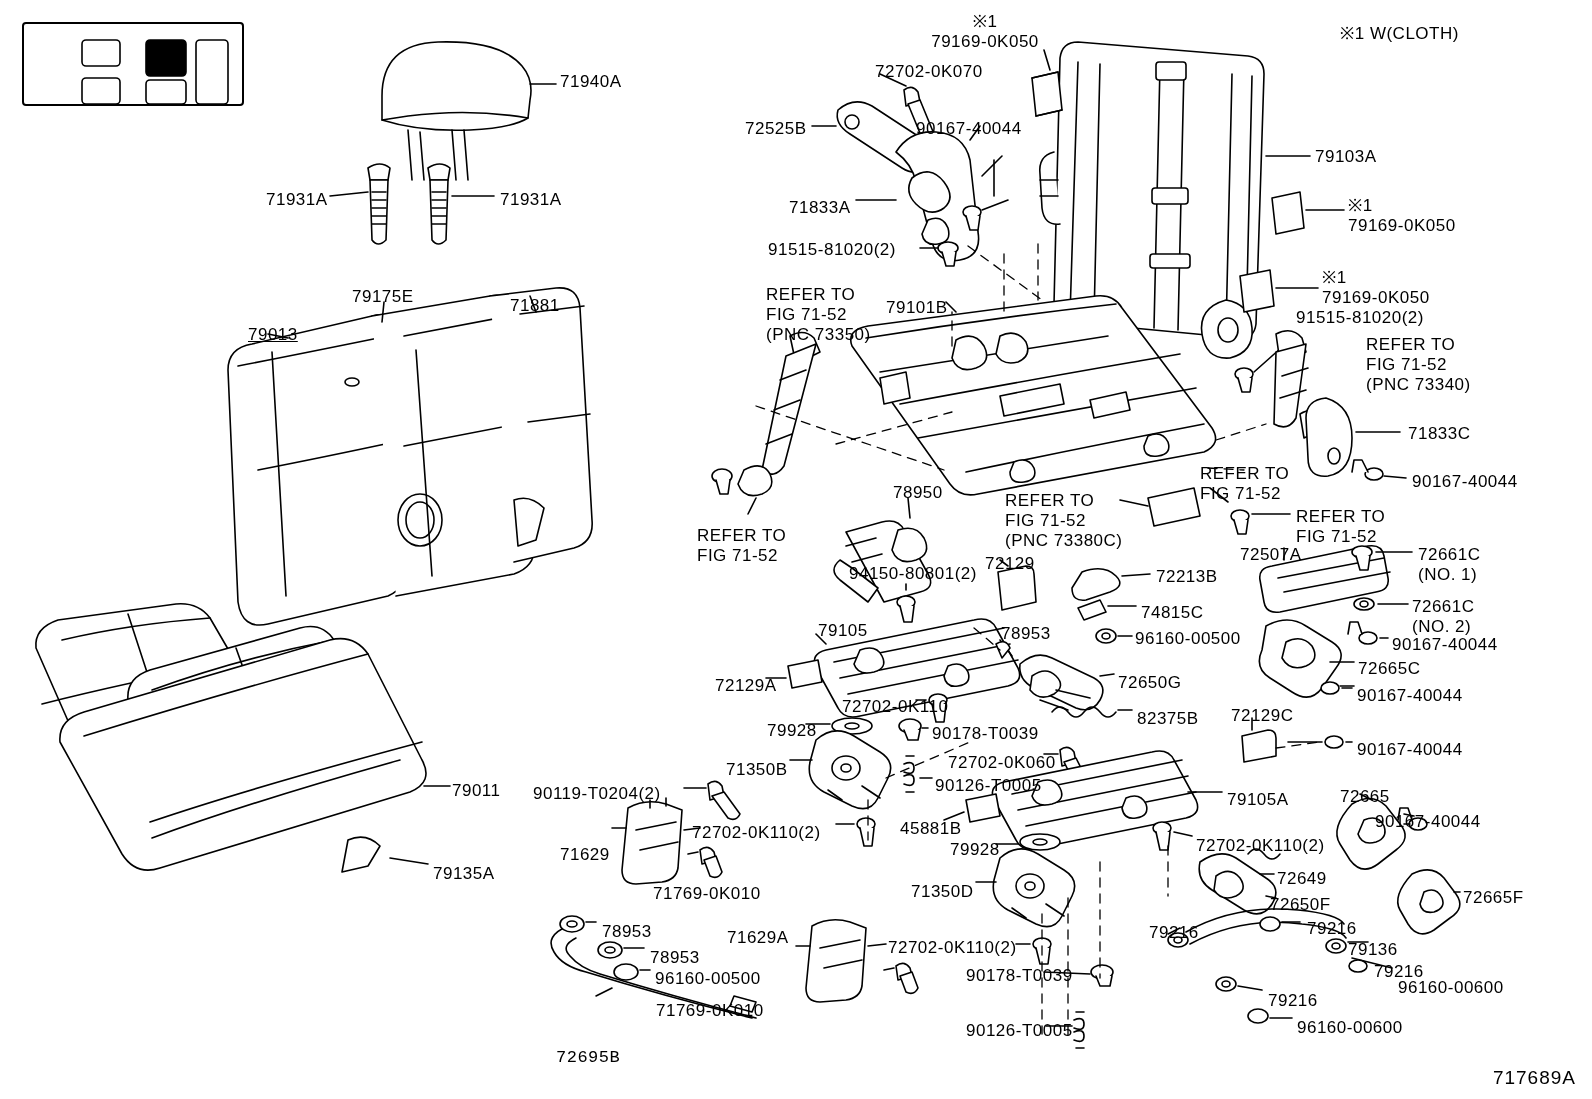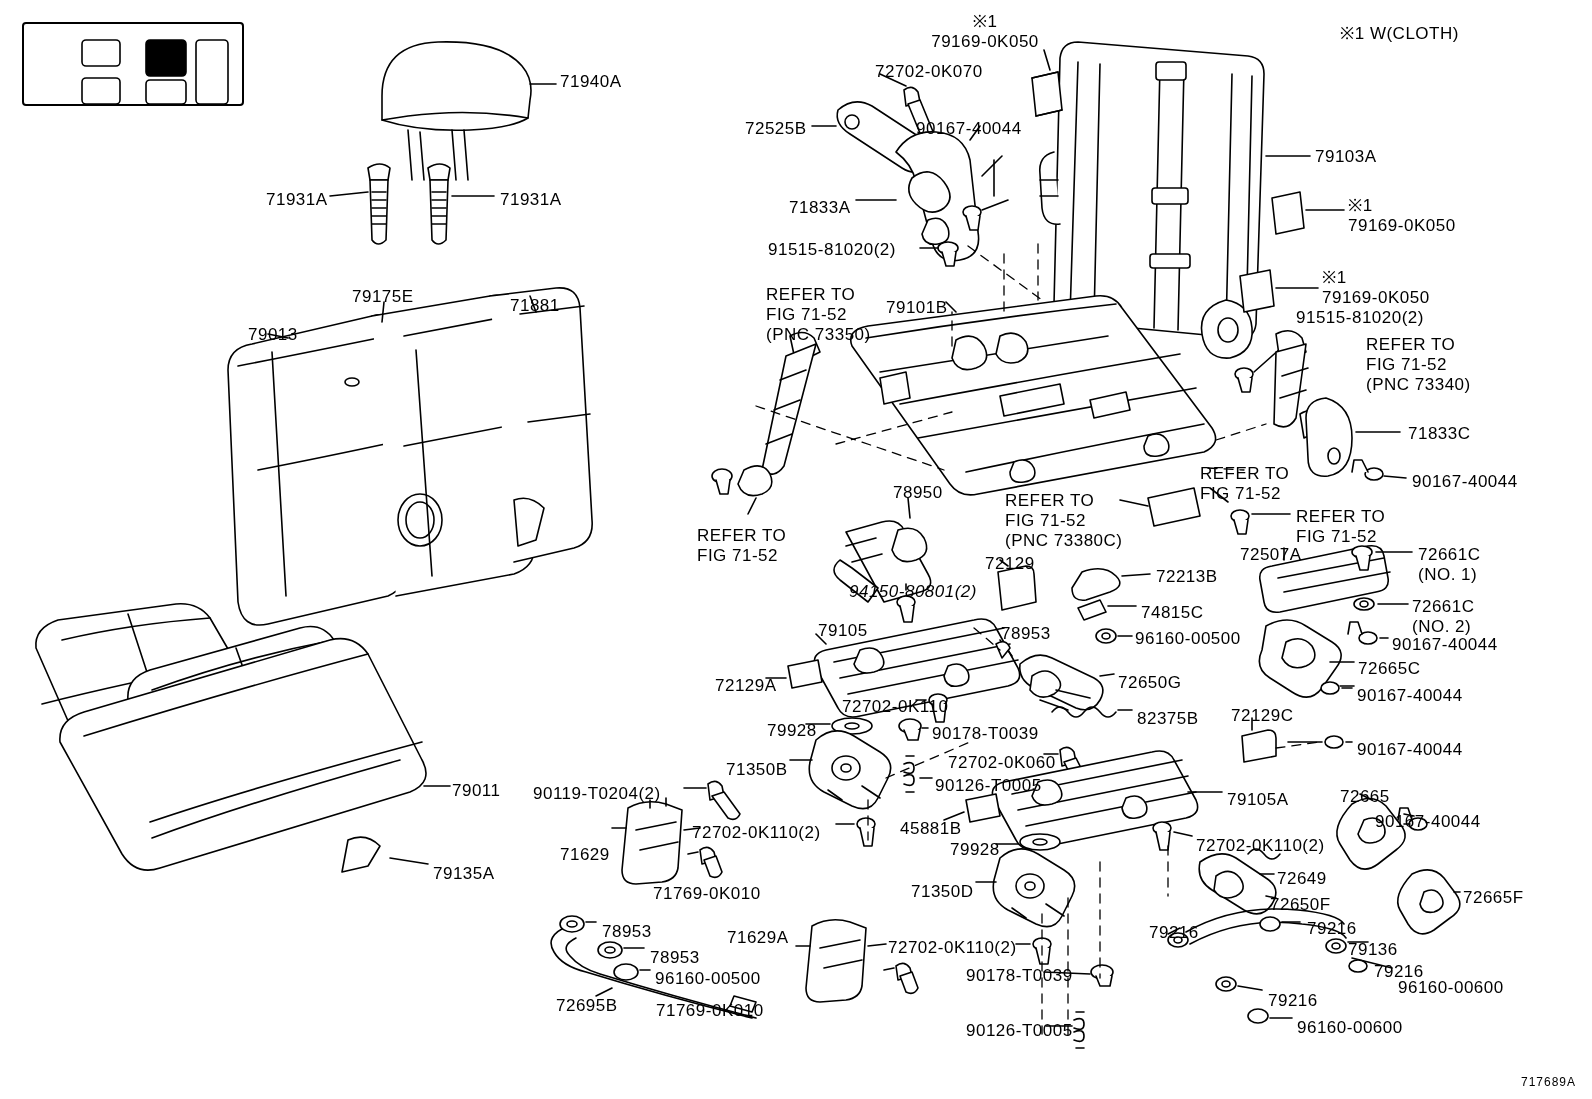--- a/index.html
+++ b/index.html
@@ -33,21 +33,21 @@
     position: absolute;
     left: 0;
     top: 0;
     width: 1592px;
     height: 1099px;
   }
   .sheetcode {
     position: absolute;
     right: 16px;
     bottom: 10px;
-    font-size: 12px;
+    font-size: 19px;
     letter-spacing: 1px;
   }
   .legend-box {
     position: absolute;
     left: 22px;
     top: 22px;
     width: 222px;
     height: 84px;
     border: 2px solid #000;
     border-radius: 4px;
@@ -538,42 +538,42 @@
       <div class="lbl" style="left: 768px; top: 240px;">91515-81020(2)</div>
       <div class="lbl multi" style="left: 1322px; top: 268px;">※1
 79169-0K050</div>
       <div class="lbl" style="left: 1296px; top: 308px;">91515-81020(2)</div>
       <div class="lbl multi" style="left: 766px; top: 285px;">REFER TO
 FIG 71-52
 (PNC 73350)</div>
       <div class="lbl" style="left: 886px; top: 298px;">79101B</div>
       <div class="lbl" style="left: 352px; top: 287px;">79175E</div>
       <div class="lbl" style="left: 510px; top: 296px;">71881</div>
-      <div class="lbl" style="left: 248px; top: 325px;">79013</div>
+      <div class="lbl" style="left: 248px; top: 325px; text-decoration: underline;">79013</div>
       <div class="lbl multi" style="left: 1366px; top: 335px;">REFER TO
 FIG 71-52
 (PNC 73340)</div>
       <div class="lbl" style="left: 1408px; top: 424px;">71833C</div>
       <div class="lbl multi" style="left: 1200px; top: 464px;">REFER TO
 FIG 71-52</div>
       <div class="lbl" style="left: 1412px; top: 472px;">90167-40044</div>
       <div class="lbl" style="left: 893px; top: 483px;">78950</div>
       <div class="lbl multi" style="left: 1005px; top: 491px;">REFER TO
 FIG 71-52
 (PNC 73380C)</div>
       <div class="lbl multi" style="left: 1296px; top: 507px;">REFER TO
 FIG 71-52</div>
       <div class="lbl multi" style="left: 697px; top: 526px;">REFER TO
 FIG 71-52</div>
       <div class="lbl" style="left: 1240px; top: 545px;">72507A</div>
       <div class="lbl multi" style="left: 1418px; top: 545px;">72661C
 (NO. 1)</div>
       <div class="lbl" style="left: 985px; top: 554px;">72129</div>
       <div class="lbl" style="left: 1156px; top: 567px;">72213B</div>
-      <div class="lbl" style="left: 849px; top: 582px; font-style: italic;">94150-80801(2)</div>
+      <div class="lbl" style="left: 849px; top: 564px;">94150-80801(2)</div>
       <div class="lbl multi" style="left: 1412px; top: 597px;">72661C
 (NO. 2)</div>
       <div class="lbl" style="left: 1141px; top: 603px;">74815C</div>
       <div class="lbl" style="left: 818px; top: 621px;">79105</div>
       <div class="lbl" style="left: 1001px; top: 624px;">78953</div>
       <div class="lbl" style="left: 1135px; top: 629px;">96160-00500</div>
       <div class="lbl" style="left: 1392px; top: 635px;">90167-40044</div>
       <div class="lbl" style="left: 1358px; top: 659px;">72665C</div>
       <div class="lbl" style="left: 1118px; top: 673px;">72650G</div>
       <div class="lbl" style="left: 715px; top: 676px;">72129A</div>
@@ -607,21 +607,21 @@
       <div class="lbl" style="left: 727px; top: 928px;">71629A</div>
       <div class="lbl" style="left: 1149px; top: 923px;">79216</div>
       <div class="lbl" style="left: 1307px; top: 919px;">79216</div>
       <div class="lbl" style="left: 650px; top: 948px;">78953</div>
       <div class="lbl" style="left: 888px; top: 938px;">72702-0K110(2)</div>
       <div class="lbl" style="left: 1348px; top: 940px;">79136</div>
       <div class="lbl" style="left: 655px; top: 969px;">96160-00500</div>
       <div class="lbl" style="left: 966px; top: 966px;">90178-T0039</div>
       <div class="lbl" style="left: 1374px; top: 962px;">79216</div>
       <div class="lbl" style="left: 1398px; top: 978px;">96160-00600</div>
-      <div class="lbl" style="left: 556px; top: 996px;">72695B</div>
+      <div class="lbl" style="left: 556px; top: 1048px; font-family: Liberation Mono, monospace;">72695B</div>
       <div class="lbl" style="left: 656px; top: 1001px;">71769-0K010</div>
       <div class="lbl" style="left: 1268px; top: 991px;">79216</div>
       <div class="lbl" style="left: 966px; top: 1021px;">90126-T0005</div>
       <div class="lbl" style="left: 1297px; top: 1018px;">96160-00600</div>
       <div class="lbl" style="left: 1340px; top: 24px;">※1 W(CLOTH)</div>
     </div>
 
 </div>
 
 </body></html>

